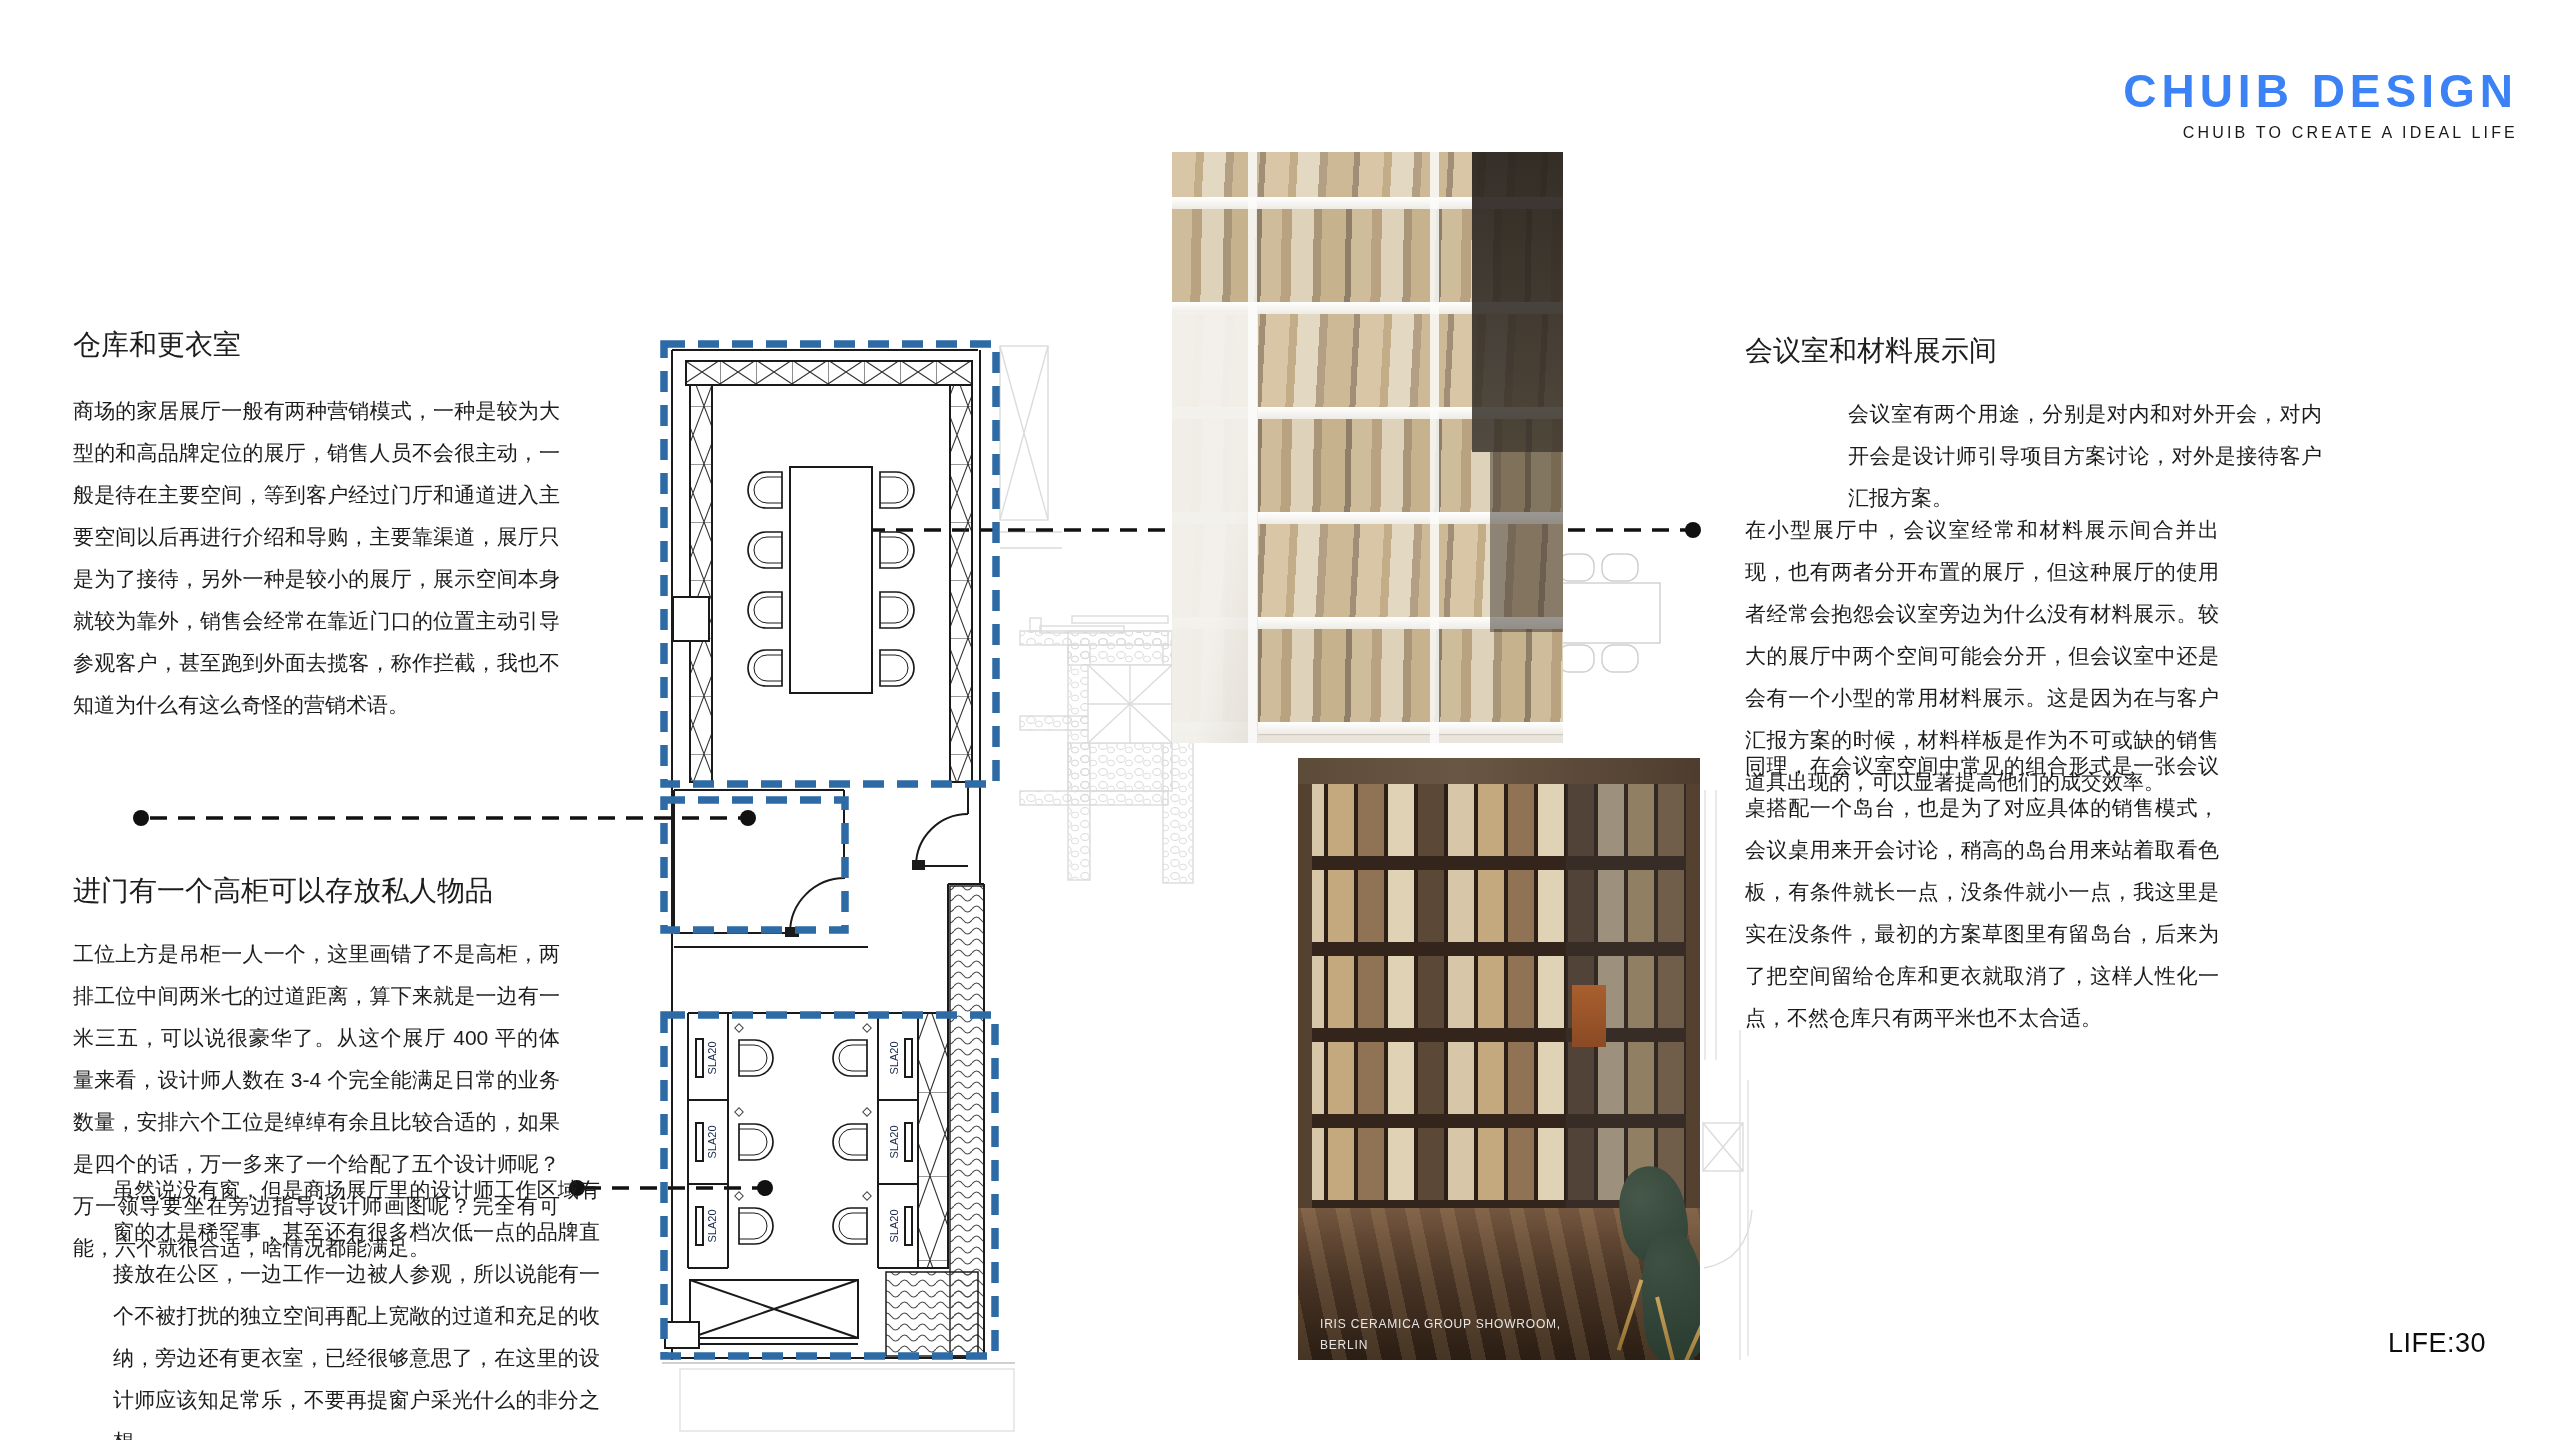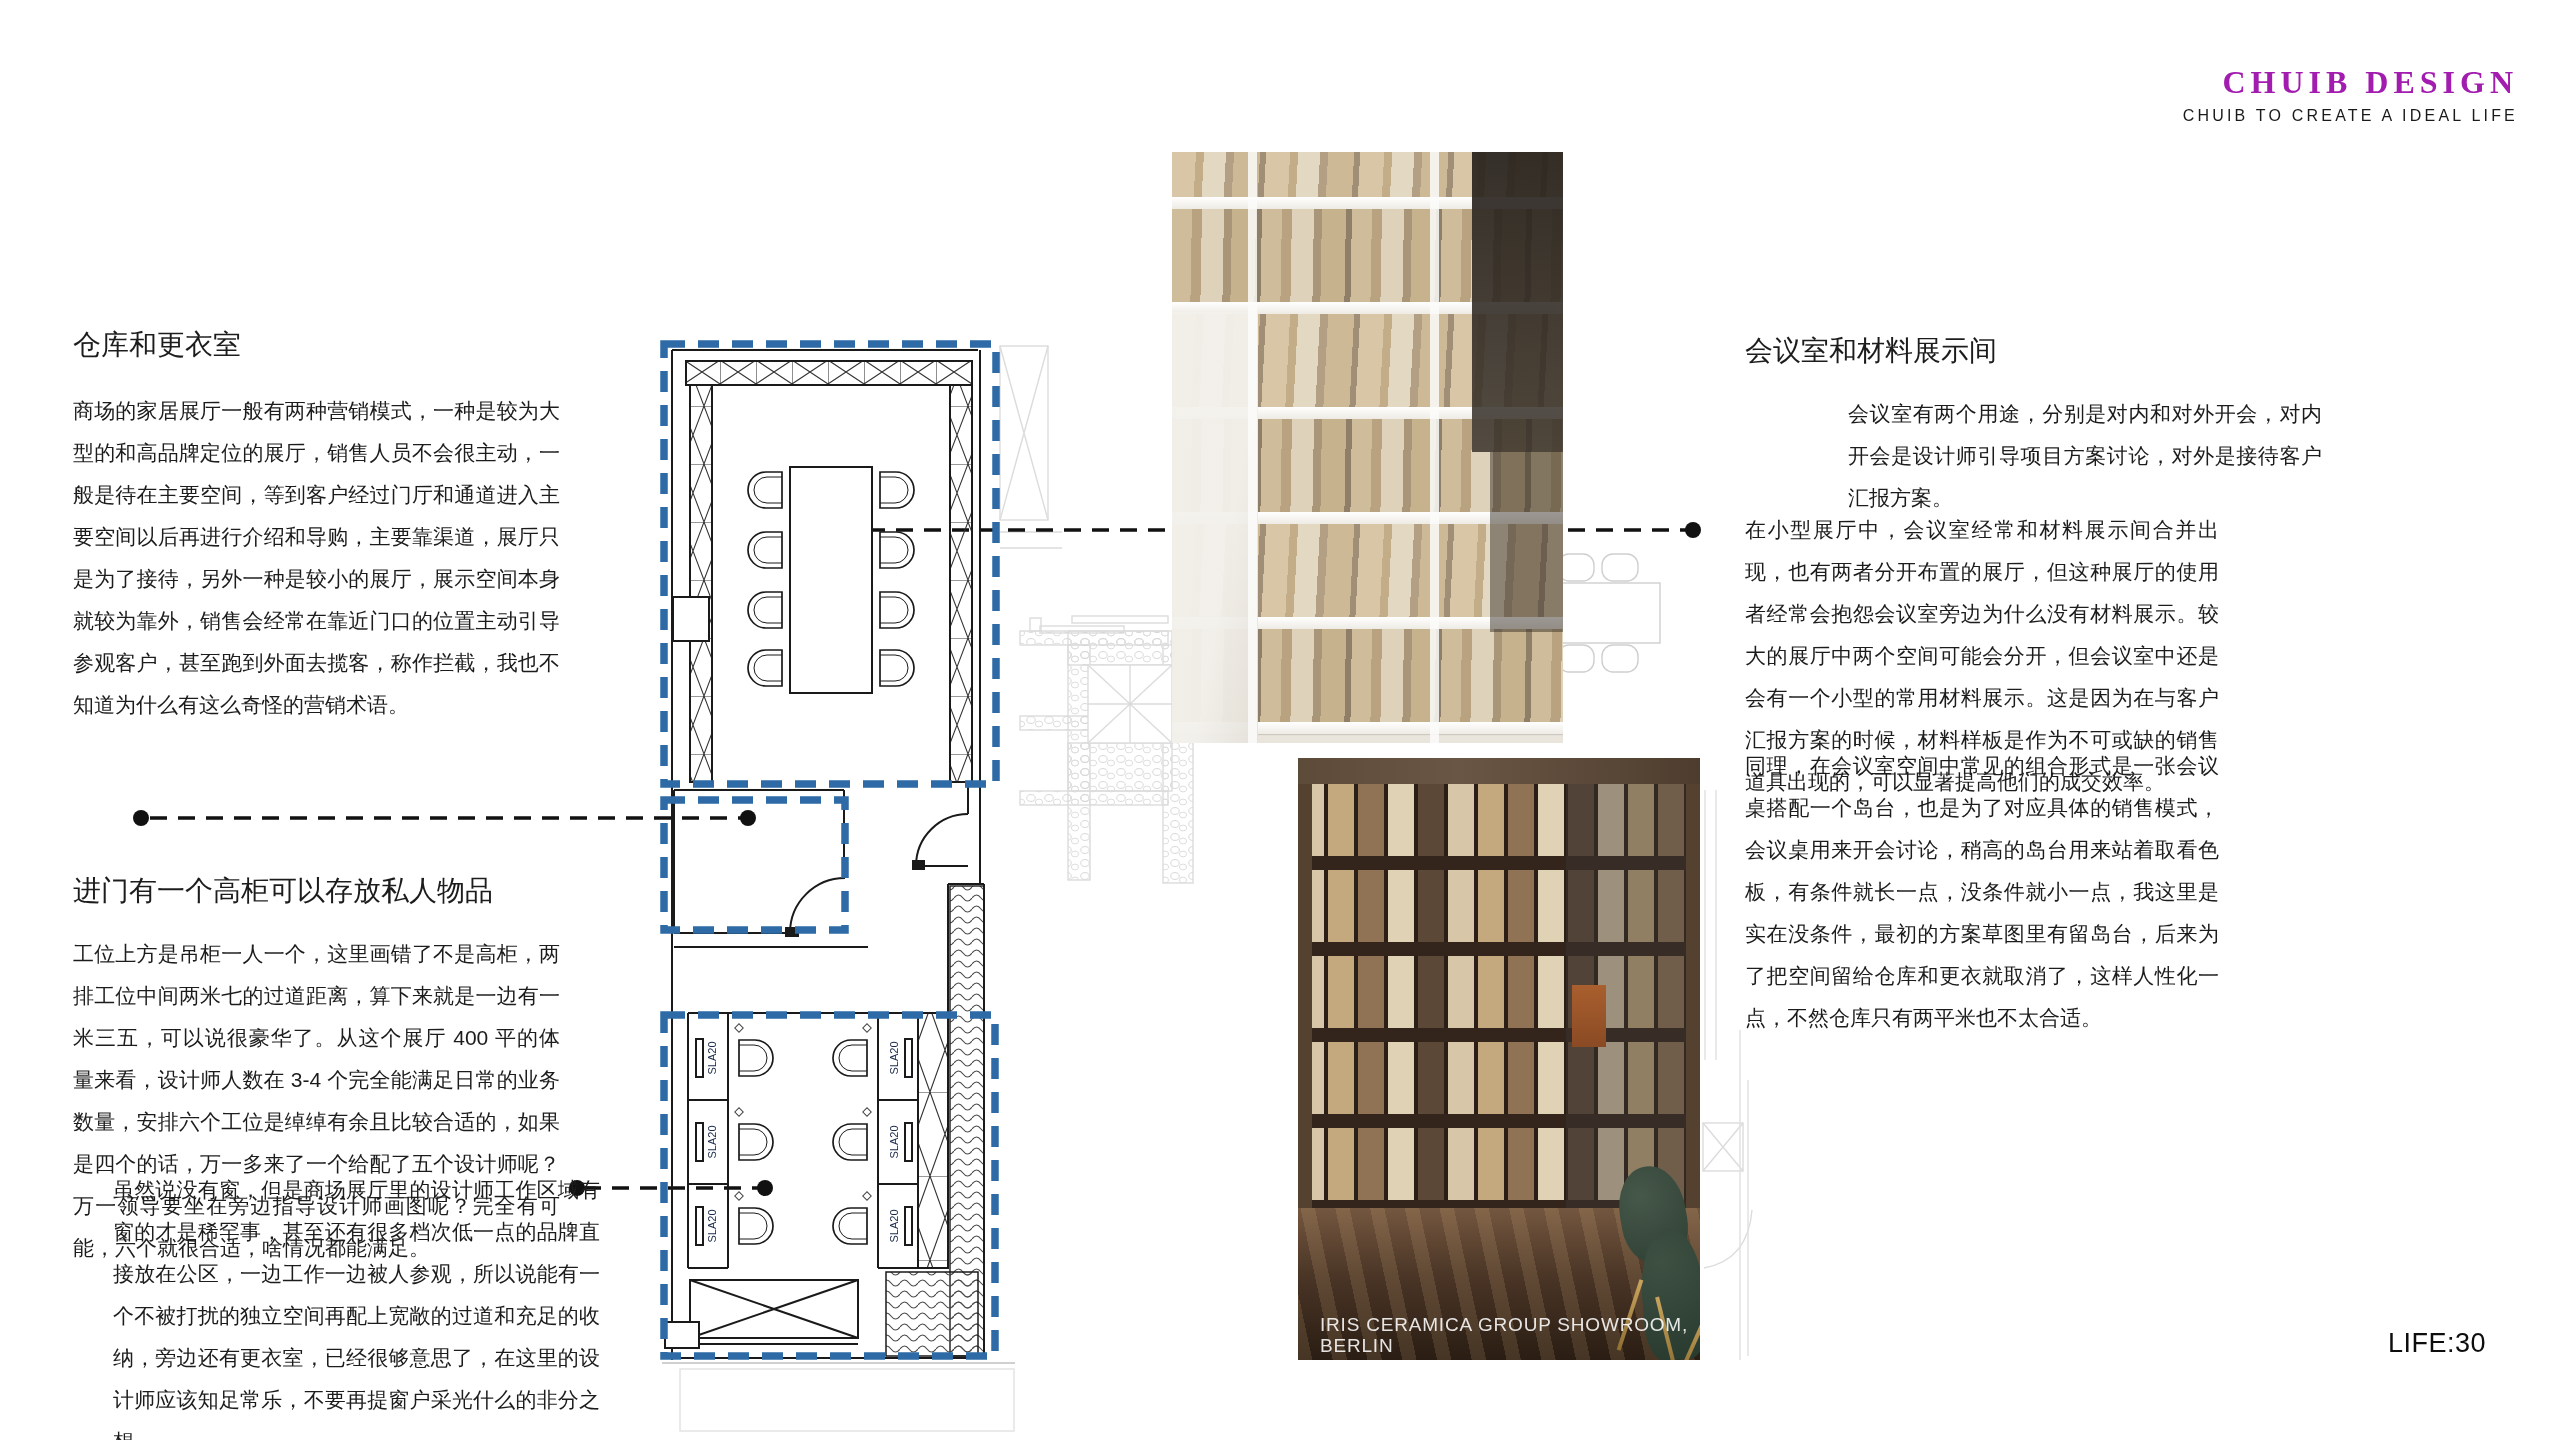--- a/index.html
+++ b/index.html
@@ -4,21 +4,21 @@
 <style>
   html,body{margin:0;padding:0;background:#fff;}
   .canvas{position:relative;width:2560px;height:1440px;background:#fff;overflow:hidden;
           font-family:"Liberation Sans",sans-serif;color:#1c1c1c;}
   .abs{position:absolute;}
   
   .heading{font-size:28px;line-height:30px;white-space:nowrap;}
   .para{font-size:21px;line-height:42px;text-align:justify;}
   
   .logo{right:42px;top:64px;text-align:right;}
-  .logo-title{font-size:32px;font-weight:700;letter-spacing:5px;color:#a21caf;white-space:nowrap;font-family:Liberation Serif, serif;}
+  .logo-title{font-size:46px;font-weight:700;letter-spacing:5px;color:#3b82f6;white-space:nowrap;}
   .logo-tagline{margin-top:6px;font-size:16px;letter-spacing:3.2px;color:#1a1a1a;white-space:nowrap;}
   .page-label{right:74px;top:1328px;font-size:27px;letter-spacing:.5px;color:#0d0d0d;}
   
   svg.plan{position:absolute;left:0;top:0;width:2560px;height:1440px;z-index:1;}
   .textlayer{z-index:3;}
   
   .photo{z-index:2;overflow:hidden;}
   #photo1{left:1172px;top:152px;width:391px;height:591px;background:#eae5dc;}
   .p1row{position:absolute;left:0;width:100%;}
   .p1s1{background:repeating-linear-gradient(93deg,#d8c6a6 0 24px,#c3ad89 24px 32px,#e3d8c2 32px 54px,#b3a084 54px 62px,#cdb995 62px 88px,#a08f76 88px 94px);}
@@ -34,21 +34,21 @@
   .p2grid{position:absolute;top:26px;left:0;width:100%;height:424px;background:
     repeating-linear-gradient(180deg,rgba(0,0,0,0) 0 72px,#33251b 72px 86px),
     repeating-linear-gradient(90deg,#d7c6a8 0 26px,#2a1e16 26px 30px,#c4a87e 30px 56px,#2a1e16 56px 60px,#8f7354 60px 86px,#2a1e16 86px 90px,#e0d2b4 90px 116px,#2a1e16 116px 120px,#5c4836 120px 146px,#2a1e16 146px 150px);}
   .p2sideL{position:absolute;left:0;top:26px;width:14px;height:424px;background:#55412f;}
   .p2sideR{position:absolute;right:0;top:26px;width:14px;height:424px;background:#55412f;}
   .p2darkR{position:absolute;right:14px;top:26px;width:120px;height:424px;background:rgba(62,60,57,.38);}
   .p2rust{position:absolute;left:274px;top:227px;width:34px;height:62px;background:linear-gradient(#a95f2e,#8a4a24);}
   .p2floor{position:absolute;top:450px;left:0;width:100%;height:152px;background:
     repeating-linear-gradient(78deg,rgba(214,178,128,.16) 0 14px,rgba(0,0,0,0) 14px 34px),
     linear-gradient(180deg,#74573f,#4a3526 45%,#2a1d13);}
-  .p2caption{position:absolute;left:22px;top:556px;color:rgba(255,255,255,.88);font-size:19px;letter-spacing:.8px;line-height:21px;}
+  .p2caption{position:absolute;left:22px;top:556px;color:rgba(255,255,255,.88);font-size:12px;letter-spacing:.8px;line-height:21px;}
   .p2chair1{position:absolute;left:322px;top:408px;width:66px;height:96px;border-radius:48% 48% 40% 40%;
     background:radial-gradient(circle at 35% 30%,#46584a,#2e3f33);transform:rotate(-10deg);}
   .p2chair2{position:absolute;left:344px;top:470px;width:62px;height:132px;border-radius:50% 50% 30% 30%;
     background:radial-gradient(circle at 35% 25%,#3e5042,#283a2e);transform:rotate(-4deg);}
   .p2leg{position:absolute;width:4px;height:74px;background:linear-gradient(#c9a45c,#8f6f33);}
 </style>
 </head>
 <body>
 
 <div class="canvas">

